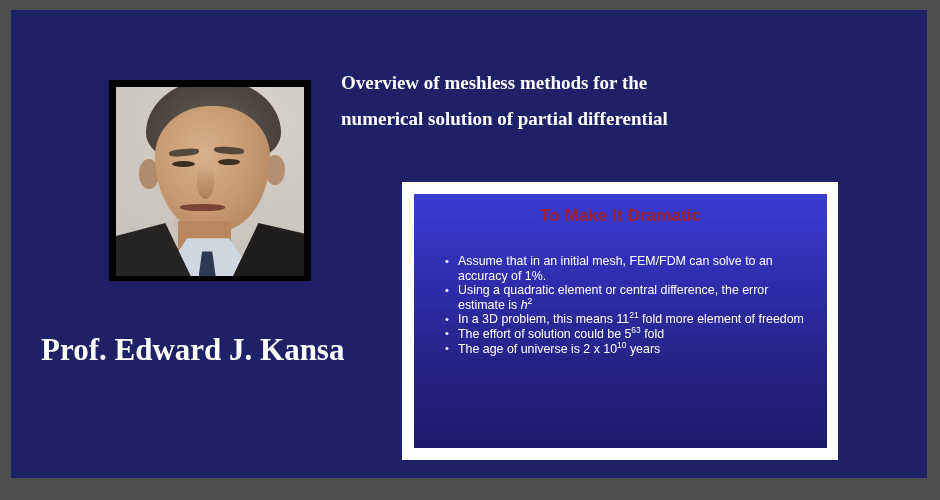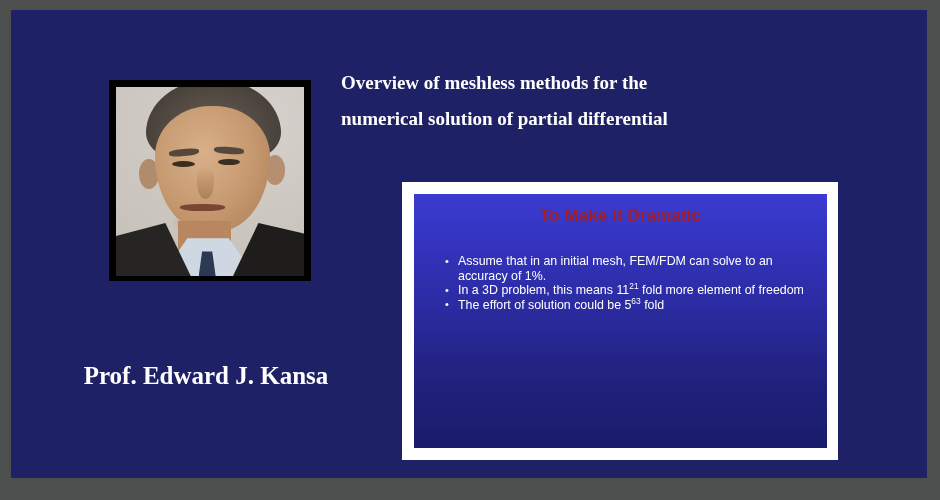--- a/index.html
+++ b/index.html
@@ -170,27 +170,25 @@
     background: #2b3a52;
     clip-path: polygon(20% 0%, 80% 0%, 100% 100%, 0% 100%);
   }
 
   
   .presenter {
     position: absolute;
     left: 30px;
     top: 322px;
     width: 330px;
-    text-align: center;
     color: #ffffff;
     font-family: "Liberation Serif", serif;
     font-weight: bold;
-    font-size: 25px;
+    font-size: 31px;
     white-space: nowrap;
-    margin-top: 30px;
   }
 
   
   .embed-frame {
     position: absolute;
     left: 391px;
     top: 172px;
     width: 436px;
     height: 278px;
     background: #ffffff;
@@ -283,20 +281,22 @@
       </div>
     </div>
 
     <div class="presenter">Prof. Edward J. Kansa</div>
 
     <div class="embed-frame">
       <div class="embed-slide">
         <div class="embed-title">To Make It Dramatic</div>
         <ul class="bullets">
             <li><span>Assume that in an initial mesh, FEM/FDM can solve to an accuracy of 1%.</span></li>
+            <li><span>Using a quadratic element or central difference, the error estimate is </span><i>h</i><sup>2</sup></li>
             <li><span>In a 3D problem, this means 11</span><sup>21</sup><span> fold more element of freedom</span></li>
             <li><span>The effort of solution could be 5</span><sup>63</sup><span> fold</span></li>
+            <li><span>The age of universe is 2 x 10</span><sup>10</sup><span> years</span></li>
           </ul>
       </div>
     </div>
 
   </div>
 </div>
 
 </body></html>

